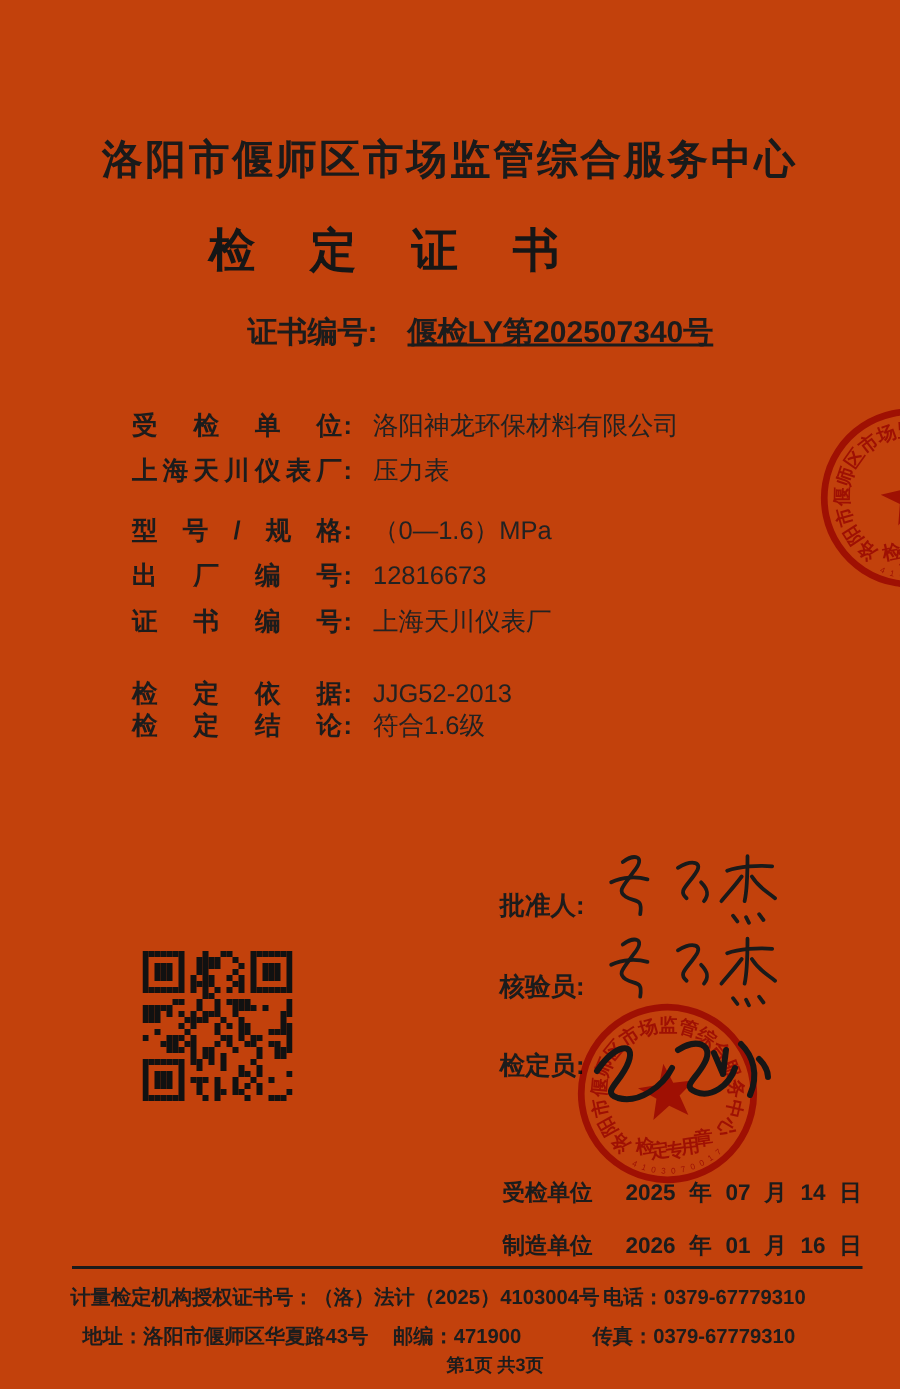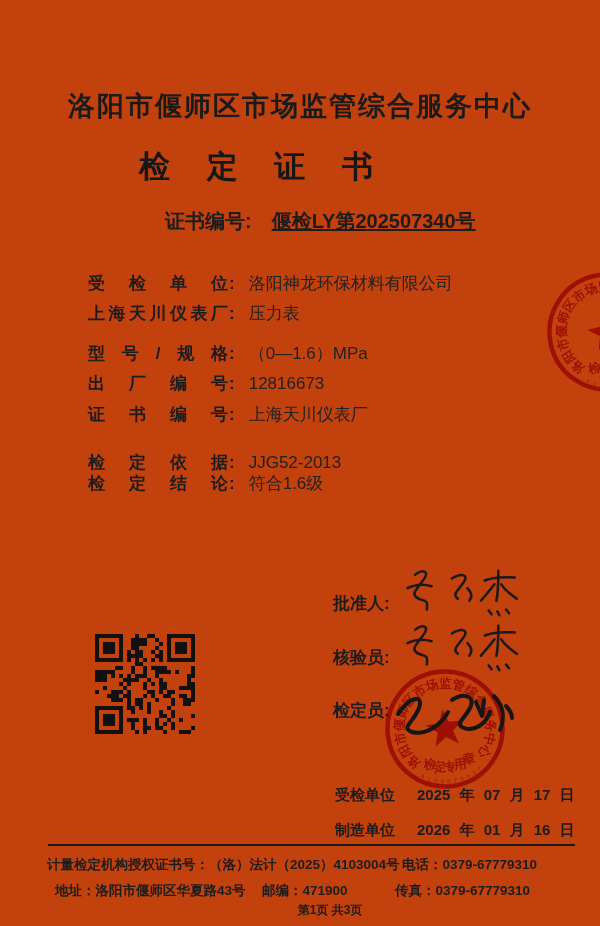--- a/index.html
+++ b/index.html
@@ -446,21 +446,21 @@
         <text x="98.59354933828891" y="114.03020481713477" fill="#ce2f21" font-size="5.5" text-anchor="middle" dominant-baseline="central" transform="rotate(-33 98.59354933828891 114.03020481713477)">7</text>
       </g>
     </svg>
 
   <svg class="abs" style="left:388px;top:682px;z-index:6" width="140" height="70" viewBox="0 0 140 70">
       <use href="#sig-scribble"></use>
     </svg>
 
   <div class="abs date-row" style="left:335px;top:786px">
     <span>受检单位</span>
-    <span class="date-val">2025 年 07 月 17 日</span>
+    <span class="date-val">2025 年 07 月 14 日</span>
   </div>
   <div class="abs date-row" style="left:335px;top:821px">
     <span>制造单位</span>
     <span class="date-val">2026 年 01 月 16 日</span>
   </div>
 
   <div class="abs divider"></div>
 
   <div class="abs foot" style="left:47px;top:856px">
     <span>计量检定机构授权证书号：</span><span>（洛）法计（2025）4103004号</span>

